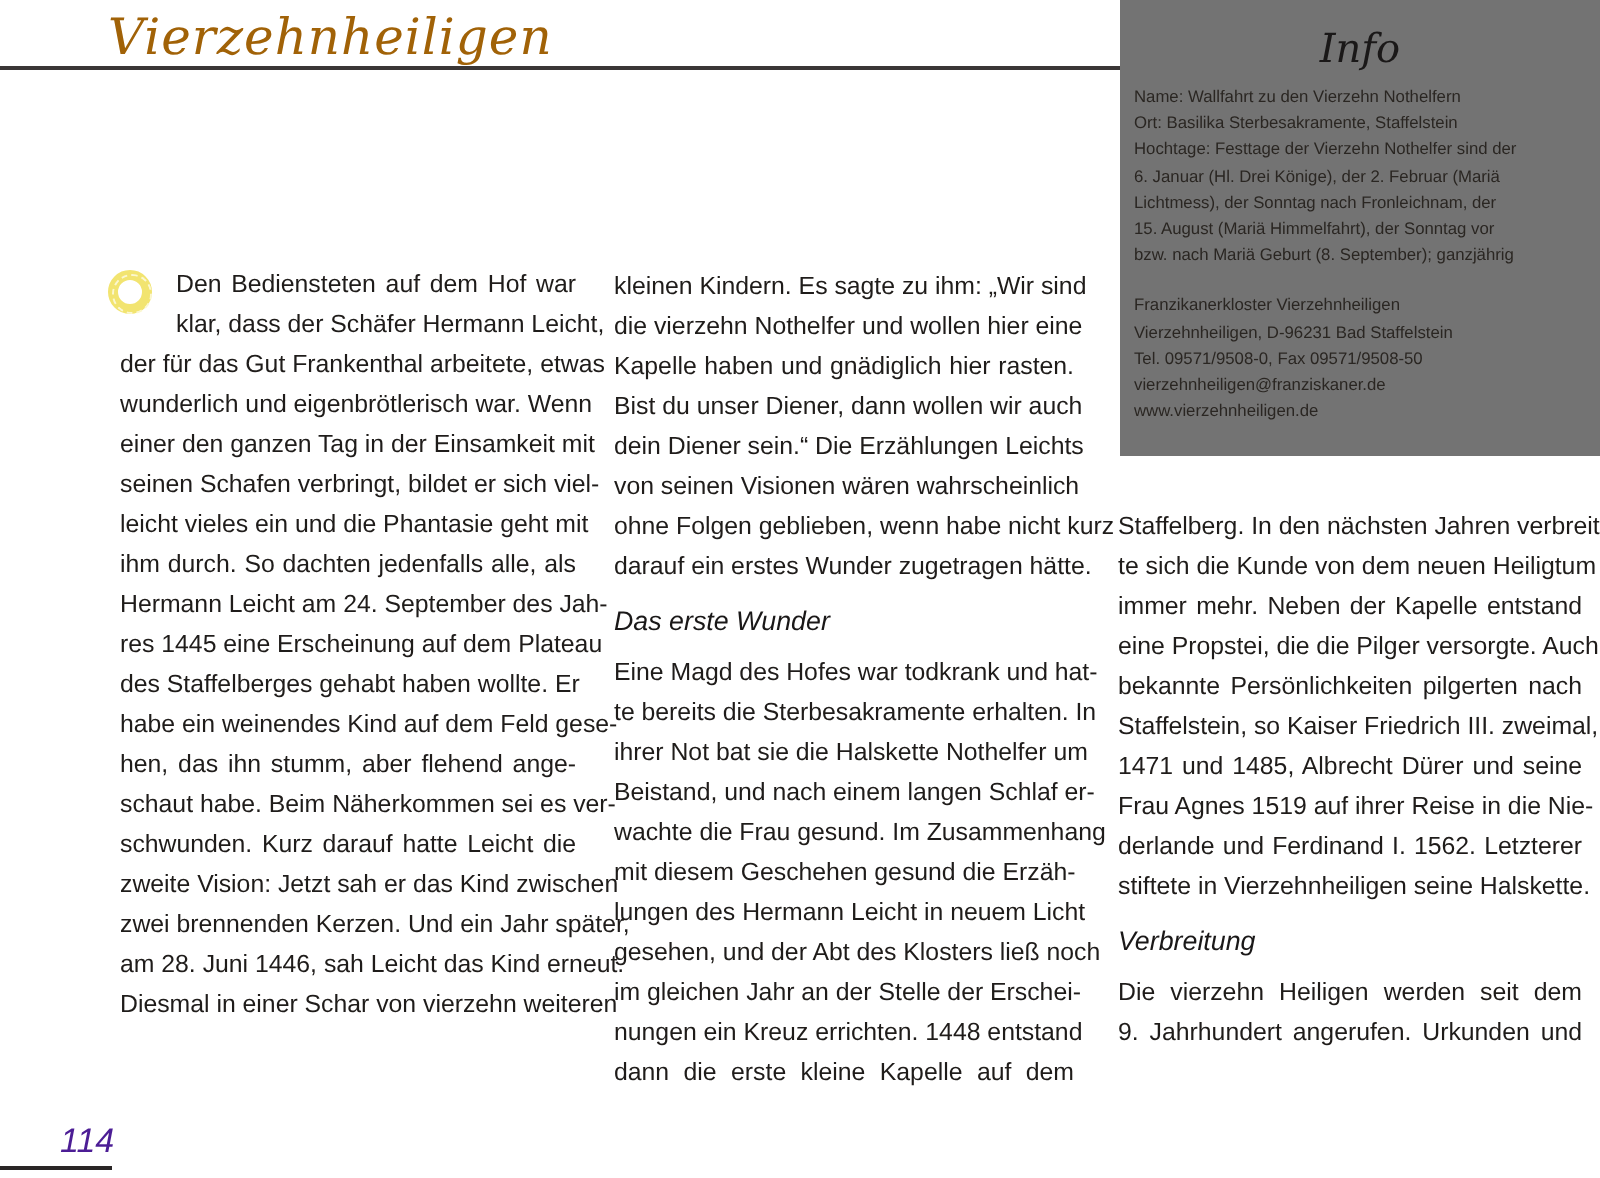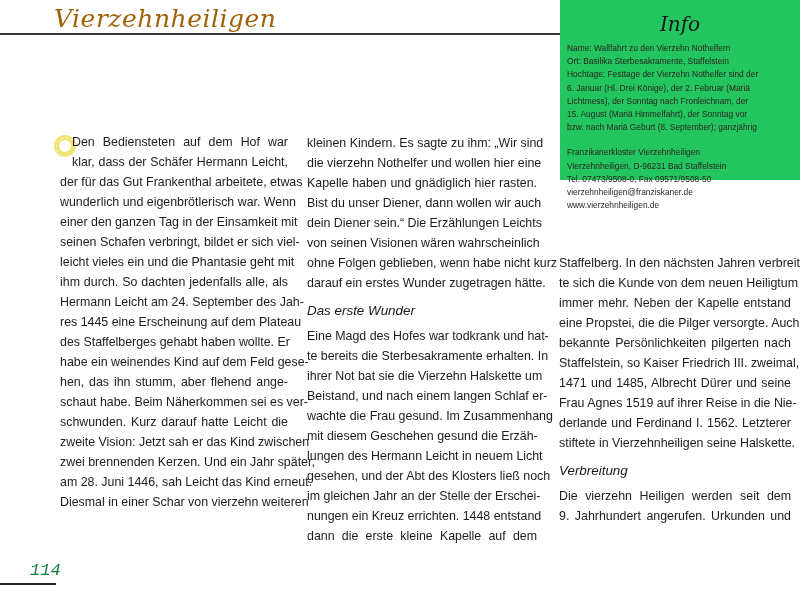--- a/index.html
+++ b/index.html
@@ -1,39 +1,39 @@
 <!DOCTYPE html>
 <html><head>
 <meta charset="utf-8">
 <style>
   html, body { margin:0; padding:0; }
   body { width:800px; height:589px; background:#ffffff; position:relative; overflow:hidden;
          font-family:"Liberation Sans", "DejaVu Sans", sans-serif; color:#1c1a18; }
   .title { position:absolute; left:54px; top:4px; font-family:"DejaVu Serif", serif; font-style:italic;
            font-size:25px; letter-spacing:0.5px; color:#a16207; }
   .rule { position:absolute; left:0; top:33px; width:800px; height:2px; background:#3a3636; }
-  .info-box { position:absolute; left:560px; top:0; width:240px; height:180px; background:#22c55e; }
+  .info-box { position:absolute; left:560px; top:0; width:240px; height:228px; background:#737373; }
   .info-title { position:absolute; left:0; width:240px; top:12px; text-align:center; font-family:"DejaVu Serif", serif;
                 font-style:italic; font-size:20px; color:#1a1818; }
   .info-text { position:absolute; left:7px; top:42px; width:230px; font-size:8.4px; line-height:13.2px; color:#2a2622; }
   .info-text div { white-space:nowrap; }
   .info-gap { height:12px; }
   .col { position:absolute; font-size:12.4px; line-height:20px; color:#1f1c1a; text-align:justify; }
   .col .line { white-space:nowrap; text-align:justify; text-align-last:justify; height:20px; }
   .col .line.last { text-align-last:left; }
   .col1 { left:60px; top:132px; width:228px; }
   .col2 { left:307px; top:133px; width:230px; }
   .col3 { left:559px; top:253px; width:232px; }
   .subhead { font-style:italic; font-size:13.4px; height:20px; margin-top:8px; margin-bottom:5px; color:#1a1818; }
   .sun { position:absolute; left:54px; top:135px; width:22px; height:22px; border-radius:50%;
          border:5px solid #f2e470; box-sizing:border-box; }
   .sun:after { content:""; position:absolute; left:-3px; top:-3px; width:18px; height:18px; border-radius:50%;
                border:1px dashed #fbf7cf; }
-  .col1 .indent { padding-left:12px; }
-  .pagenum { position:absolute; left:30px; top:561px; font-family:Liberation Mono, monospace; font-style:italic; font-size:17px; color:#15803d; }
+  .col1 .indent { padding-left:28px; }
+  .pagenum { position:absolute; left:30px; top:561px; font-family:Liberation Sans, sans-serif; font-style:italic; font-size:17px; color:#4c1d95; }
   .pagerule { position:absolute; left:0; top:583px; width:56px; height:2px; background:#2a2626; }
 </style>
 </head>
 <body>
 
 <div class="title">Vierzehnheiligen</div>
 <div class="rule"></div>
 
 <div class="info-box">
   <div class="info-title">Info</div>
@@ -41,21 +41,21 @@
     <div>Name: Wallfahrt zu den Vierzehn Nothelfern</div>
     <div>Ort: Basilika Sterbesakramente, Staffelstein</div>
     <div>Hochtage: Festtage der Vierzehn Nothelfer sind der</div>
     <div>6. Januar (Hl. Drei Könige), der 2. Februar (Mariä</div>
     <div>Lichtmess), der Sonntag nach Fronleichnam, der</div>
     <div>15. August (Mariä Himmelfahrt), der Sonntag vor</div>
     <div>bzw. nach Mariä Geburt (8. September); ganzjährig</div>
     <div class="info-gap"></div>
     <div>Franzikanerkloster Vierzehnheiligen</div>
     <div>Vierzehnheiligen, D-96231 Bad Staffelstein</div>
-    <div>Tel. 07473/9508-0, Fax 09571/9508-50</div>
+    <div>Tel. 09571/9508-0, Fax 09571/9508-50</div>
     <div>vierzehnheiligen@franziskaner.de</div>
     <div>www.vierzehnheiligen.de</div>
   </div>
 </div>
 
 <div class="sun"></div>
 
 <div class="col col1">
   <div class="line indent">Den Bediensteten auf dem Hof war</div>
   <div class="line indent">klar, dass der Schäfer Hermann Leicht,</div>
@@ -83,21 +83,21 @@
   <div class="line">die vierzehn Nothelfer und wollen hier eine</div>
   <div class="line">Kapelle haben und gnädiglich hier rasten.</div>
   <div class="line">Bist du unser Diener, dann wollen wir auch</div>
   <div class="line">dein Diener sein.“ Die Erzählungen Leichts</div>
   <div class="line">von seinen Visionen wären wahrscheinlich</div>
   <div class="line">ohne Folgen geblieben, wenn habe nicht kurz</div>
   <div class="line last">darauf ein erstes Wunder zugetragen hätte.</div>
   <div class="subhead">Das erste Wunder</div>
   <div class="line">Eine Magd des Hofes war todkrank und hat-</div>
   <div class="line">te bereits die Sterbesakramente erhalten. In</div>
-  <div class="line">ihrer Not bat sie die Vierzehn Halskette um</div>
+  <div class="line">ihrer Not bat sie die Halskette Nothelfer um</div>
   <div class="line">Beistand, und nach einem langen Schlaf er-</div>
   <div class="line">wachte die Frau gesund. Im Zusammenhang</div>
   <div class="line">mit diesem Geschehen gesund die Erzäh-</div>
   <div class="line">lungen des Hermann Leicht in neuem Licht</div>
   <div class="line">gesehen, und der Abt des Klosters ließ noch</div>
   <div class="line">im gleichen Jahr an der Stelle der Erschei-</div>
   <div class="line">nungen ein Kreuz errichten. 1448 entstand</div>
   <div class="line">dann die erste kleine Kapelle auf dem</div>
 </div>
 

